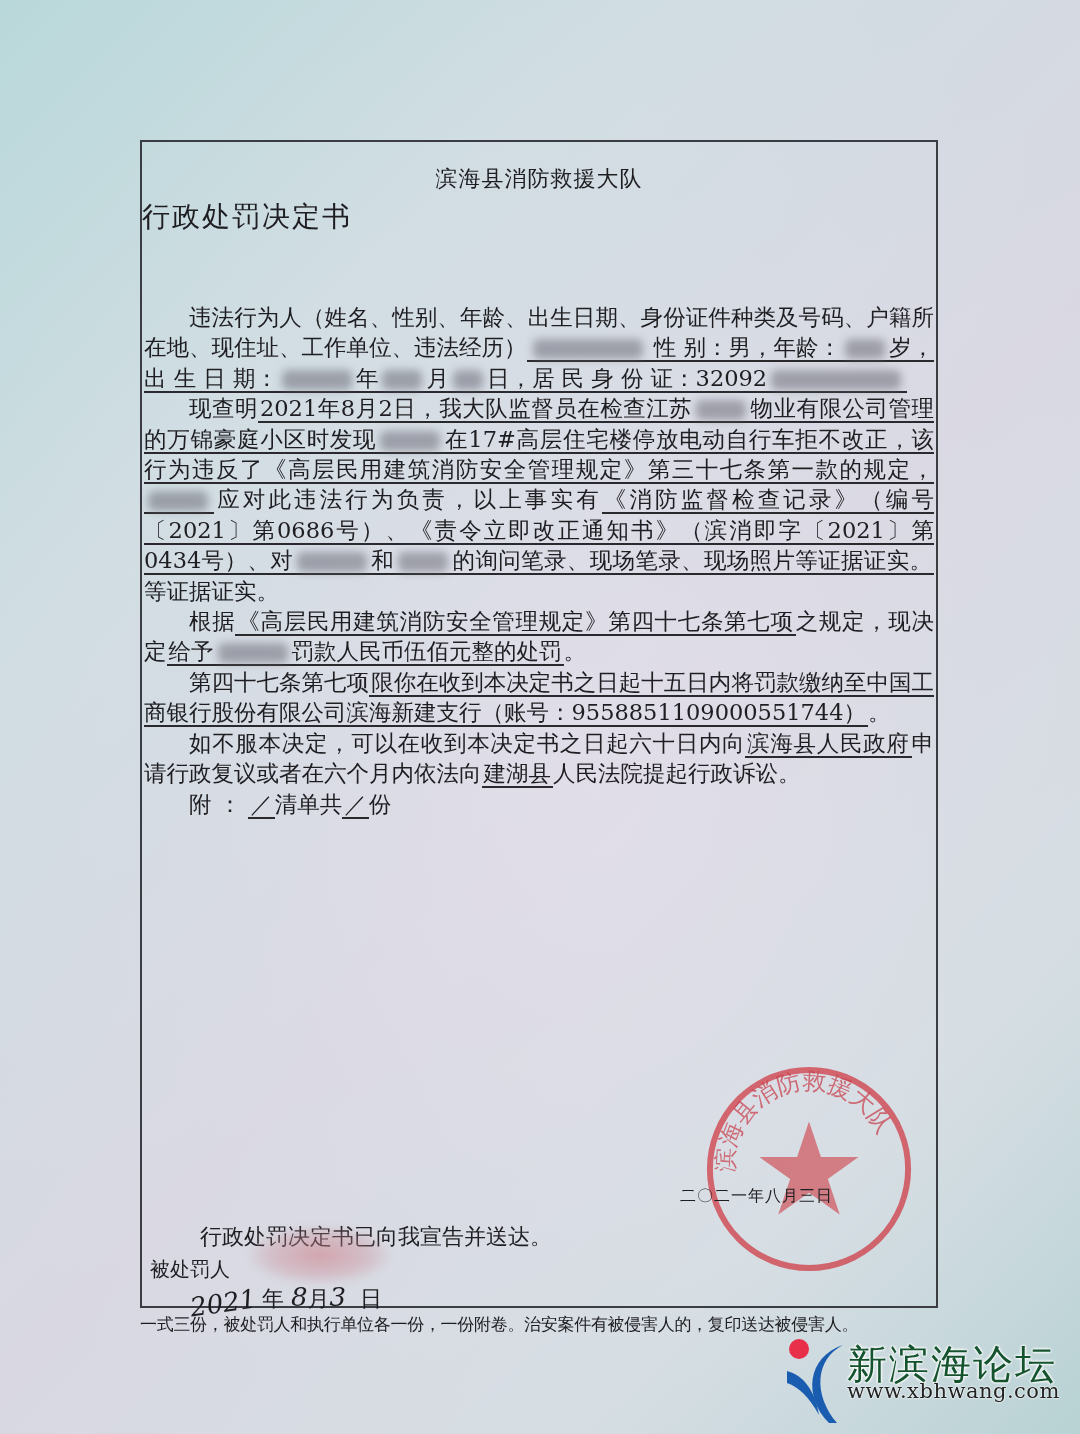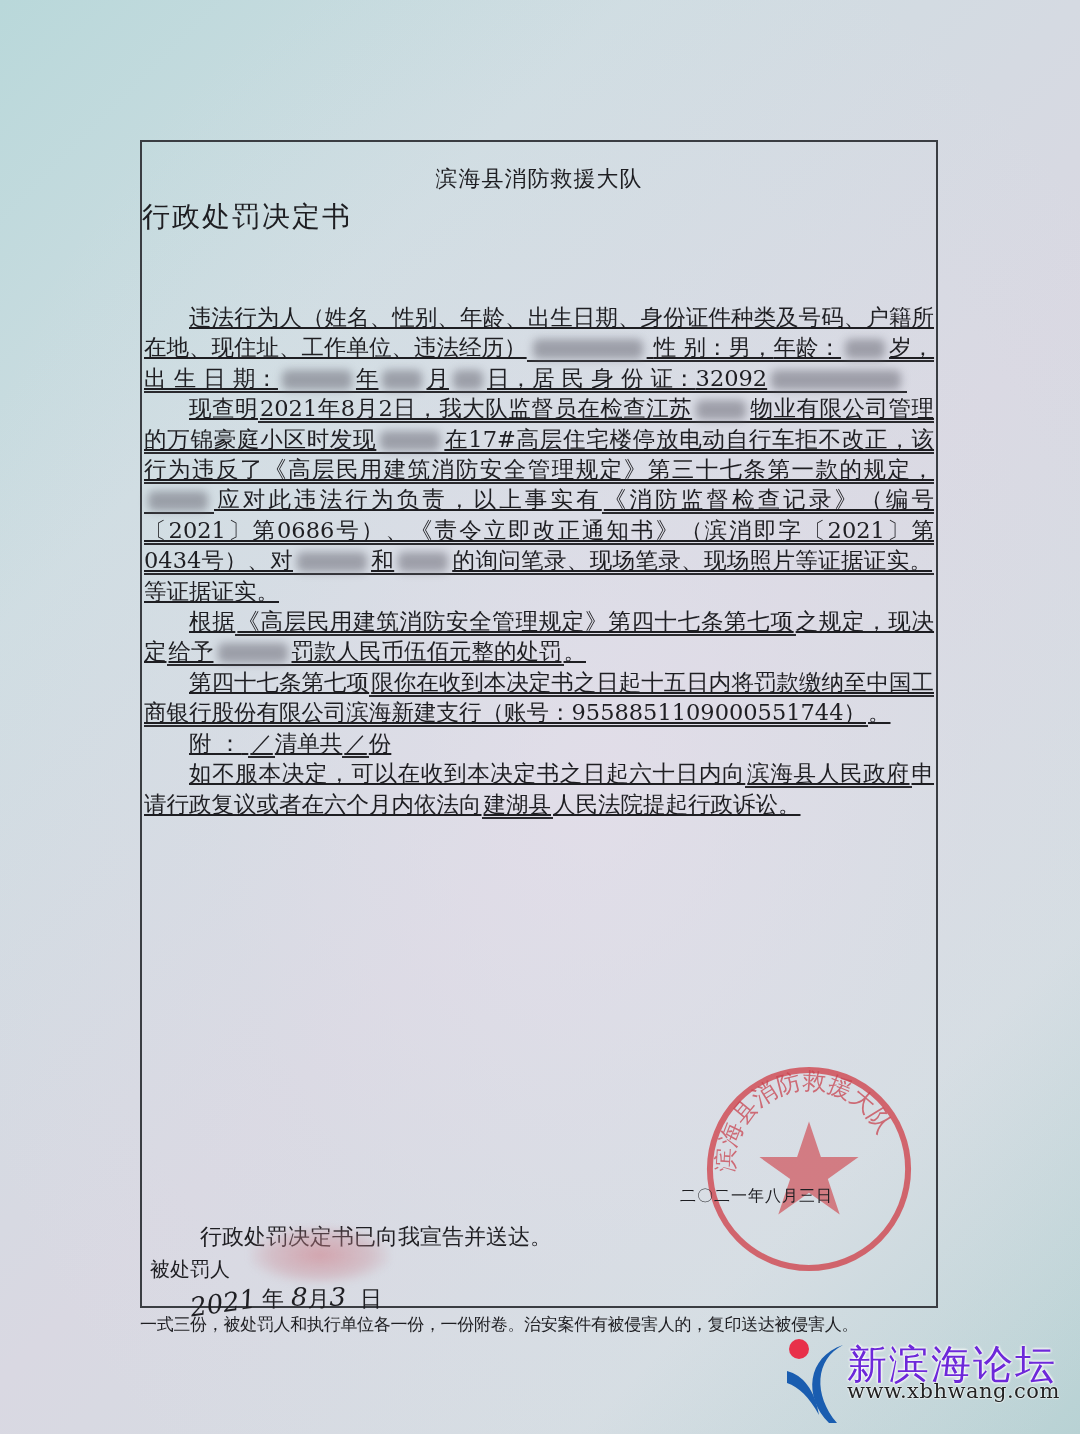--- a/index.html
+++ b/index.html
@@ -27,21 +27,21 @@
   }
   .docno {
     position: absolute; right: 2px; top: 102px;
     font-size: 21px; font-family: "DejaVu Sans", sans-serif;
   }
   .body {
     position: absolute; left: 2px; right: 2px; top: 160px;
     font-size: 22.5px; line-height: 30.4px; text-align: justify;
     font-family: "DejaVu Serif", serif;
   }
-  .para { margin: 0; text-indent: 2em; text-decoration: underline; }
+  .para { margin: 0; text-indent: 2em; }
   .u { border-bottom: 2px solid #2a2a2e; padding: 0 2px; }
   .blur {
     display: inline-block; background: rgba(110,110,120,0.55); filter: blur(4px);
     border-radius: 6px; height: 20px; vertical-align: middle; margin: 0 4px;
   }
   .attach { margin-top: 0; }
   .stamp {
     position: absolute; left: 700px; top: 1060px; width: 218px; height: 218px;
   }
   .signdate {
@@ -67,21 +67,21 @@
   }
   .hand { font-family: "DejaVu Serif", serif; font-style: italic; font-size: 26px; }
   .hand-year { position: absolute; left: 190px; top: 1288px; transform: rotate(-8deg); }
   .footer-note {
     position: absolute; left: 140px; top: 1313px; font-size: 17px;
     font-family: "DejaVu Serif", serif; letter-spacing: -0.3px;
   }
   .logo { position: absolute; left: 785px; top: 1335px; width: 290px; height: 95px; }
   .logo-mark { position: absolute; left: 0; top: 0; width: 70px; height: 90px; }
   .logo-name {
-    position: absolute; left: 62px; top: 2px; font-size: 40px; color: #6d28d9;
+    position: absolute; left: 62px; top: 2px; font-size: 40px; color: #14532d;
     font-family: "DejaVu Sans", sans-serif; letter-spacing: 2px;
     text-shadow: 0 0 3px #fff, 0 0 3px #fff, 0 0 3px #fff;
   }
   .logo-url {
     position: absolute; left: 62px; top: 44px; font-size: 21px; color: #222;
     font-family: "DejaVu Serif", serif; letter-spacing: 0.5px;
     text-shadow: 0 0 2px #fff, 0 0 2px #fff;
   }
 </style>
 </head>
@@ -104,26 +104,26 @@
 
     <p class="para">
       <span>根据</span><span class="u">《高层民用建筑消防安全管理规定》第四十七条第七项</span><span>之规定，现决定</span><span class="u"><span>给予</span><span class="blur" style="width:70px"></span><span>罚款人民币伍佰元整的处罚</span></span><span>。</span>
     </p>
 
     <p class="para">
       <span>第四十七条第七项</span><span class="u">限你在收到本决定书之日起十五日内将罚款缴纳至中国工商银行股份有限公司滨海新建支行（账号：9558851109000551744）</span><span>。</span>
     </p>
 
 
+    <p class="para">
+      <span>如不服本决定，可以在收到本决定书之日起六十日内向</span><span class="u">滨海县人民政府</span><span>申请行政复议或者在六个月内依法向</span><span class="u">建湖县</span><span>人民法院提起行政诉讼。</span>
+    </p>
+
     <p class="para attach">
       <span>附 ：</span>&nbsp;<span class="u">／</span><span>清单共</span><span class="u">／</span><span>份</span>
-    </p>
-
-    <p class="para">
-      <span>如不服本决定，可以在收到本决定书之日起六十日内向</span><span class="u">滨海县人民政府</span><span>申请行政复议或者在六个月内依法向</span><span class="u">建湖县</span><span>人民法院提起行政诉讼。</span>
     </p>
   </div>
 </div>
 
 <svg class="stamp" viewBox="0 0 220 220">
   <circle cx="110" cy="110" r="100" fill="none" stroke="#d0464f" stroke-width="6" opacity="0.8"></circle>
   <polygon points="110,62 122,98 160,98 129,120 141,156 110,134 79,156 91,120 60,98 98,98" fill="#d0464f" opacity="0.65"></polygon>
   <path id="arcpath" d="M 38 130 A 76 76 0 1 1 182 130" fill="none"></path>
   <text font-size="24" fill="#c94450" opacity="0.75" font-family="DejaVu Sans, sans-serif"><textPath href="#arcpath" startOffset="6%">滨海县消防救援大队</textPath></text>
 </svg>

